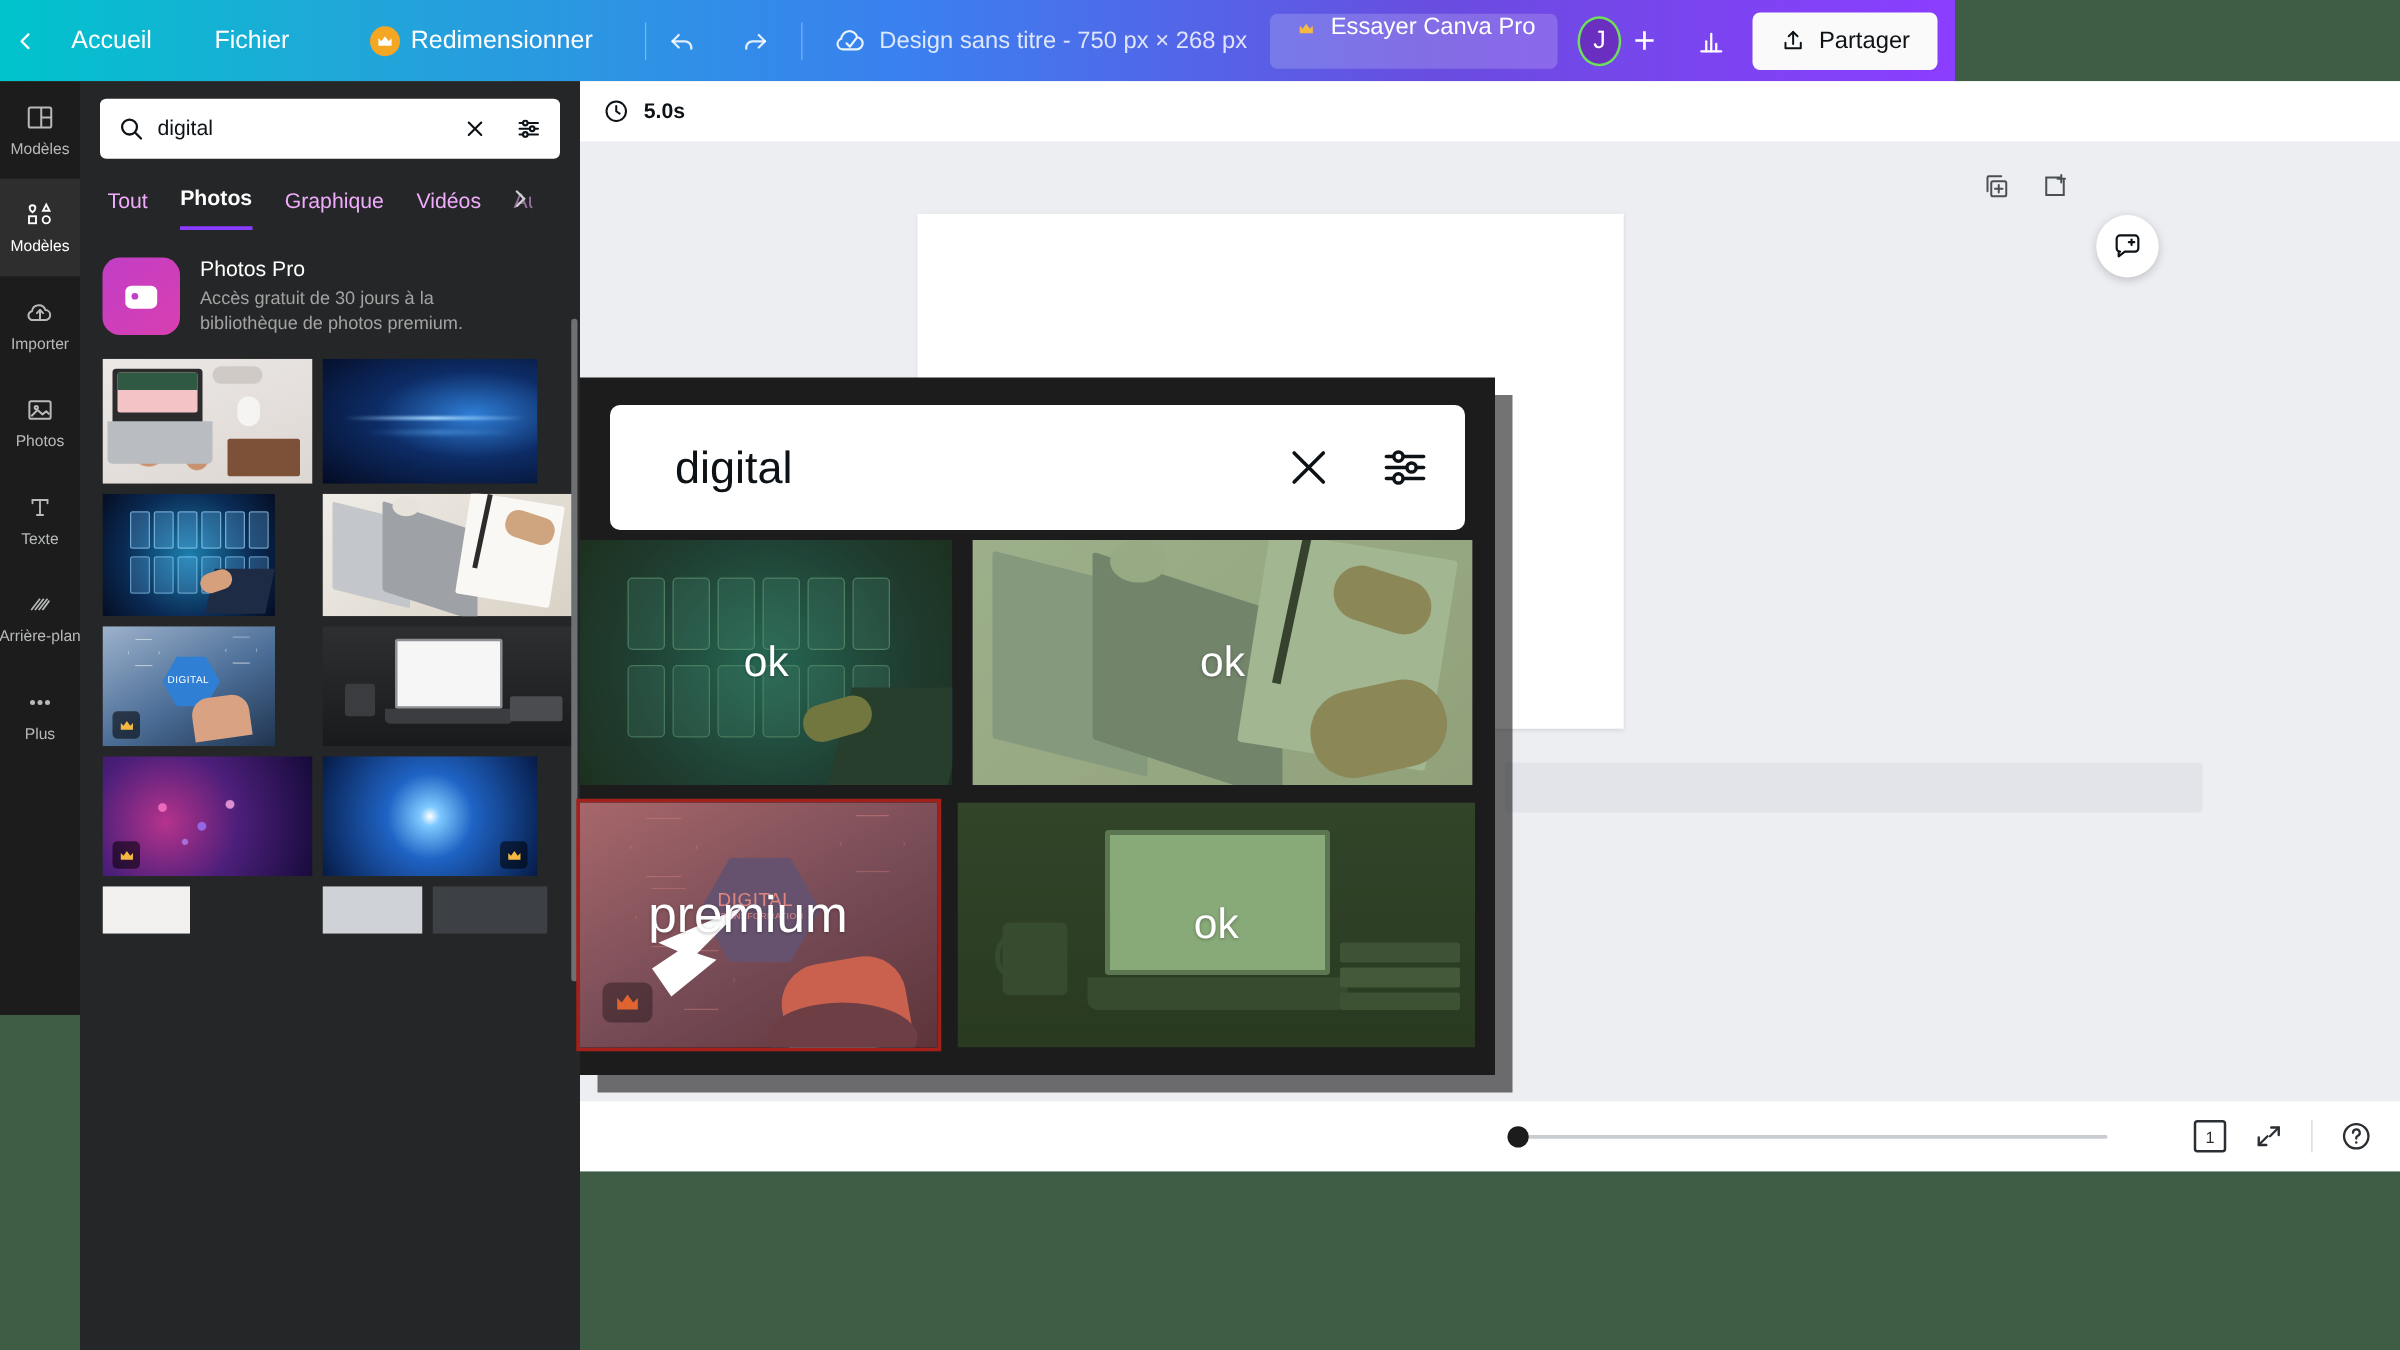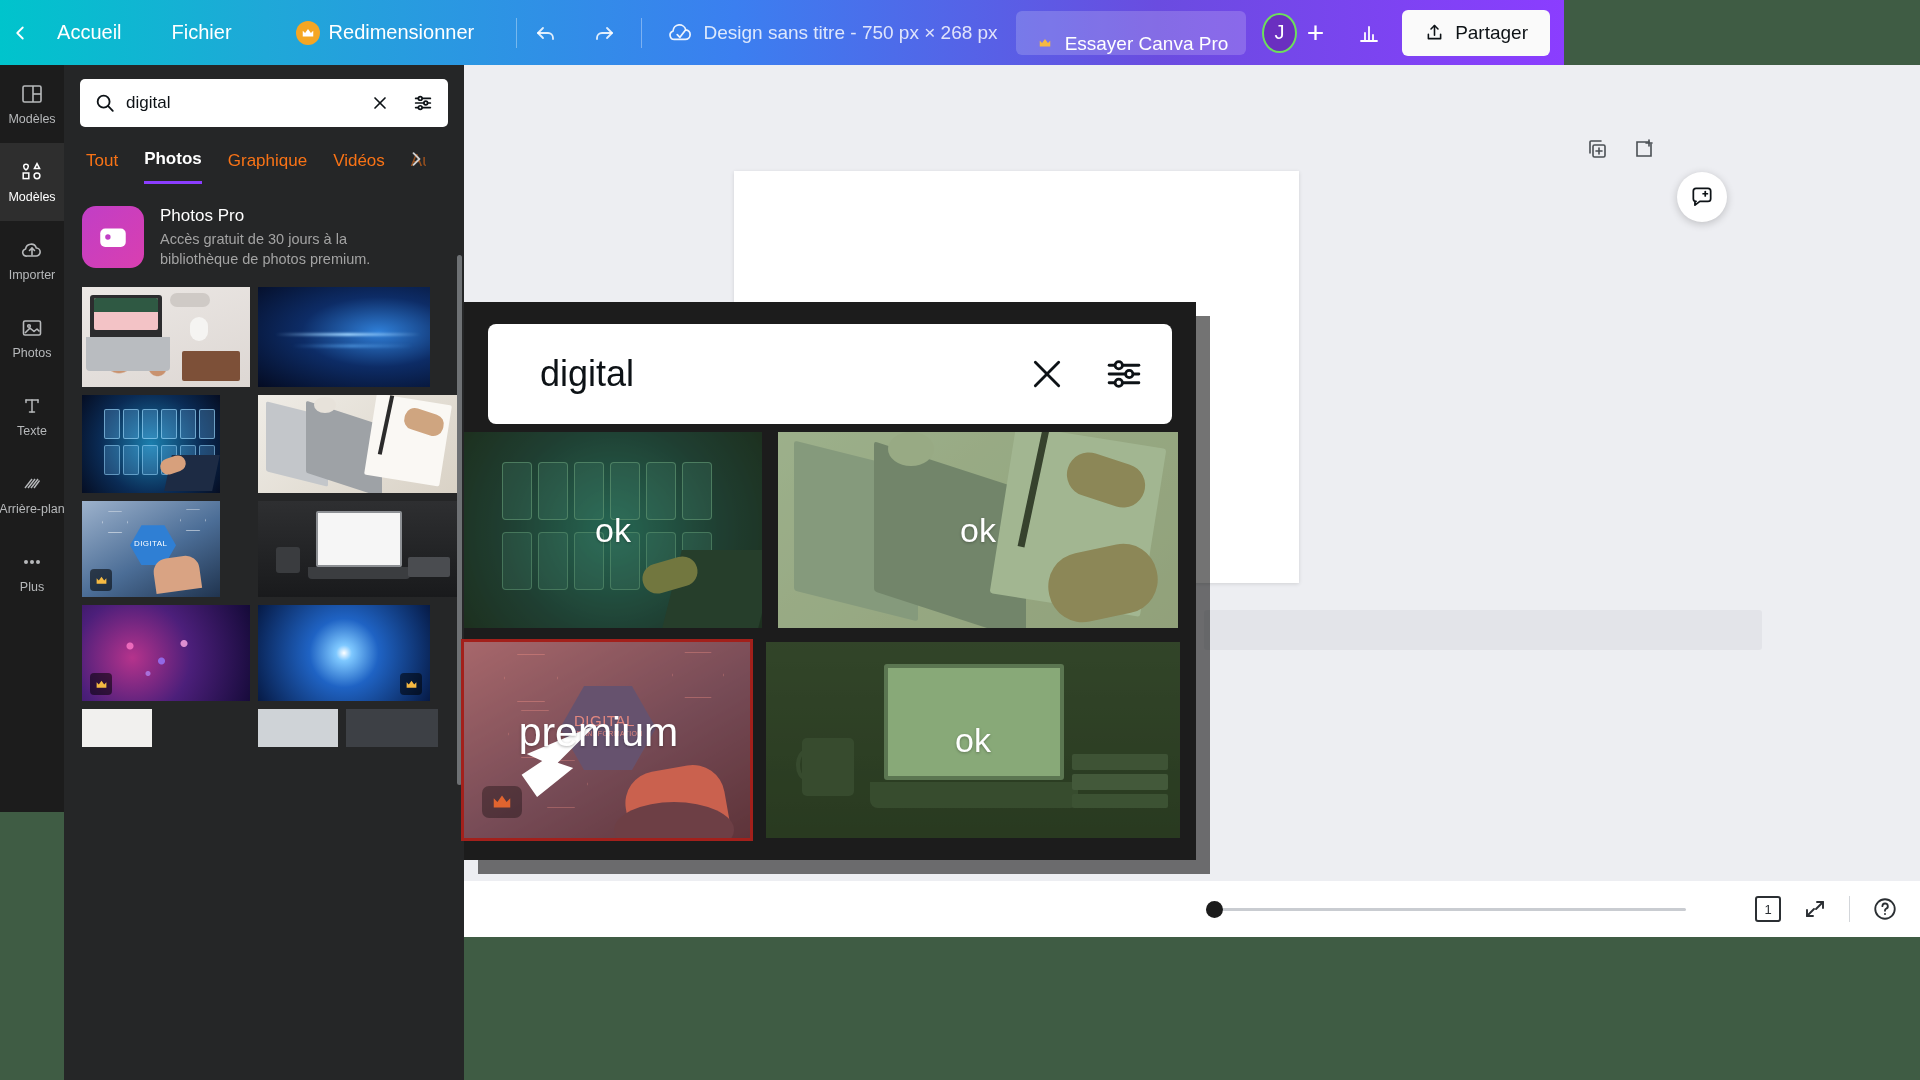--- a/index.html
+++ b/index.html
@@ -35,21 +35,21 @@
   .crown svg { width: 14px; height: 14px; }
   .tb-icon {
     width: 54px; height: 65px; display: flex; align-items: center; justify-content: center;
     cursor: pointer;
   }
   .tb-title {
     color: rgba(255,255,255,0.82); font-size: 19px;
     margin-left: auto; margin-right: 18px; white-space: nowrap;
   }
   .pro-btn {
-    display: flex; align-items: flex-end; height: 44px; border-radius: 6px;
+    display: flex; align-items: flex-start; height: 44px; border-radius: 6px;
     background: rgba(255,255,255,0.18); color: #fff; font-size: 19px;
     padding: 0 18px; cursor: pointer; white-space: nowrap;
   }
   .pro-btn .crown { background: transparent; width: 22px; }
   .avatar {
     width: 40px; height: 40px; border-radius: 50%;
     background: #6a2fc0; color: #fff; font-size: 20px;
     display: flex; align-items: center; justify-content: center;
     border: 2.5px solid #6ddf5b; margin-left: 16px; cursor: pointer;
   }
@@ -92,21 +92,21 @@
     font-family: "Liberation Sans", sans-serif; color: #0d1216; background: transparent;
   }
   .ic-btn { cursor: pointer; display: flex; align-items: center; }
 
   .tabs {
     display: flex; align-items: center; gap: 26px;
     margin: 22px 0 0 22px; position: relative; overflow: hidden;
     width: 340px;
   }
   .tab {
-    color: #f97316; font-size: 17px; padding-bottom: 12px; cursor: pointer; white-space: nowrap;
+    color: #f0abfc; font-size: 17px; padding-bottom: 12px; cursor: pointer; white-space: nowrap;
   }
   .tab.active { color: #fff; font-weight: bold; border-bottom: 3px solid #8b3dff; }
   .tabs-next {
     position: absolute; right: 0; top: 0; color: #cfd1d3; cursor: pointer;
   }
 
   .promo { display: flex; gap: 16px; align-items: flex-start; margin: 22px 18px 0 18px; cursor: pointer; }
   .promo-icon {
     width: 62px; height: 62px; border-radius: 14px; flex: none;
     background: linear-gradient(135deg, #c13ec6, #d93fb0);
@@ -540,20 +540,27 @@
           <div class="im" style="background:#3d4045;"></div>
         </div>
       </div>
     </div>
   </div>
 
   <div class="scrollbar"></div>
 </div>
 
 <div class="editor">
+  <div class="timebar">
+    <svg viewBox="0 0 24 24" width="22" height="22" fill="none" stroke="#0d1216" stroke-width="1.8" stroke-linecap="round">
+        <circle cx="12" cy="12" r="8.5"></circle>
+        <polyline points="12 7.5 12 12 15 14"></polyline>
+      </svg>
+    <span>5.0s</span>
+  </div>
 
   <div class="page-tools">
     <span class="ic-btn">
       <svg viewBox="0 0 24 24" width="24" height="24" fill="none" stroke="#4a4f54" stroke-width="1.6" stroke-linecap="round">
           <rect x="8" y="8" width="12" height="12" rx="1.5"></rect>
           <path d="M5 16V5a1 1 0 0 1 1-1h10"></path>
           <line x1="14" y1="11" x2="14" y2="17"></line>
           <line x1="11" y1="14" x2="17" y2="14"></line>
         </svg>
     </span>

